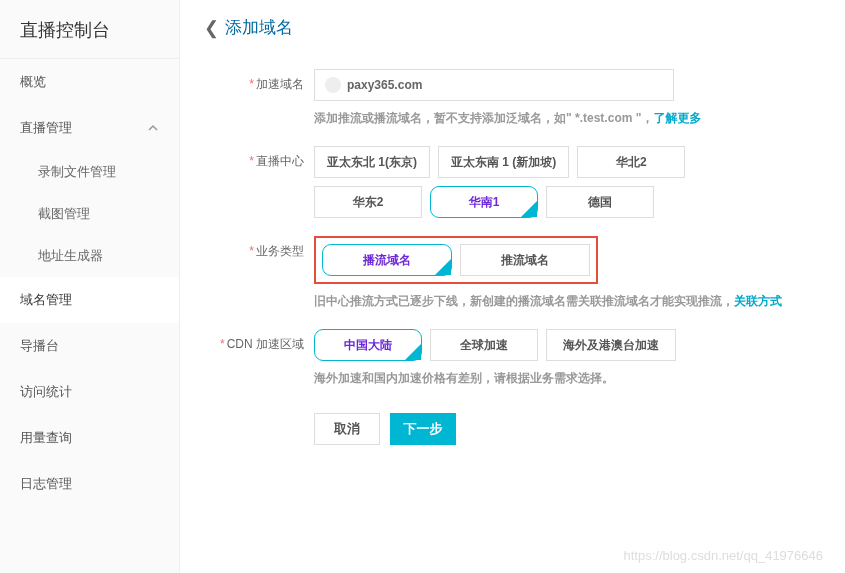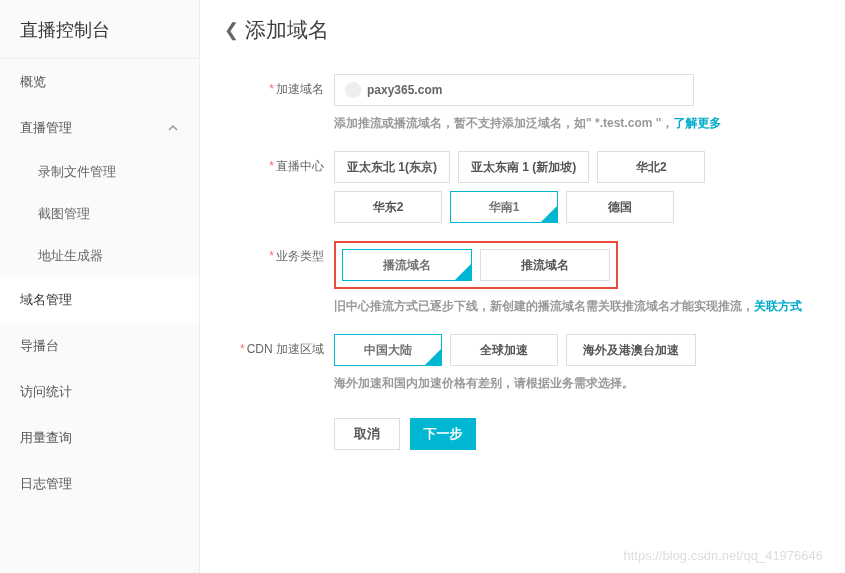--- a/index.html
+++ b/index.html
@@ -1,38 +1,38 @@
 <!DOCTYPE html>
 <html><head>
 <meta charset="utf-8">
 <style>
 * { margin: 0; padding: 0; box-sizing: border-box; }
 body { font-family: "Microsoft YaHei", Arial, sans-serif; font-size: 13px; color: #333; background: #fff; width: 845px; height: 573px; overflow: hidden; position: relative; }
 .container { display: flex; height: 100%; }
-.sidebar { width: 200px; background: #fafafa; border-right: 1px solid #eee; }
+.sidebar { width: 180px; background: #fafafa; border-right: 1px solid #eee; }
 .sidebar-title { font-size: 18px; color: #333; padding: 18px 20px 16px; border-bottom: 1px solid #eee; }
 .nav-item { padding: 14px 20px; color: #555; cursor: pointer; font-size: 13px; display: flex; align-items: center; justify-content: space-between; }
 .nav-item.active { background: #fff; color: #333; }
 .nav-sub { padding: 12px 20px 12px 38px; color: #666; cursor: pointer; font-size: 13px; }
 .chevron { width: 12px; height: 12px; }
 .main { flex: 1; padding: 16px 24px; position: relative; }
 .page-header { display: flex; align-items: center; margin-bottom: 30px; }
 .back-arrow { font-size: 18px; color: #666; margin-right: 6px; }
-.page-title { font-size: 21px; color: #404040; }
+.page-title { font-size: 17px; color: #0369a1; }
 .form-row { display: flex; align-items: flex-start; margin-bottom: 18px; }
 .form-label { width: 110px; text-align: right; padding-right: 10px; color: #666; font-size: 12px; padding-top: 7px; }
 .form-label .req { color: #f56c6c; margin-right: 2px; }
 .form-control { flex: 1; font-weight: bold; }
 .text-input { width: 360px; height: 32px; border: 1px solid #ddd; padding: 0 10px; font-size: 12px; color: #666; display: flex; align-items: center; }
 .input-prefix { width: 16px; height: 16px; background: #eee; border-radius: 50%; margin-right: 6px; }
 .hint { font-size: 12px; color: #999; margin-top: 8px; line-height: 1.6; }
 .hint a { color: #00aacc; text-decoration: none; cursor: pointer; }
 .option-group { display: flex; flex-wrap: wrap; gap: 8px; }
 .option-btn { min-width: 108px; height: 32px; border: 1px solid #ddd; background: #fff; display: flex; align-items: center; justify-content: center; cursor: pointer; font-size: 12px; color: #555; position: relative; padding: 0 12px; }
-.option-btn.selected { border-color: #00b7d3; color: #737373; }
+.option-btn.selected { border-color: #00b7d3; color: #6d28d9; border-radius: 9px; }
 .option-btn.selected::after { content: ""; position: absolute; bottom: 0; right: 0; border: 8px solid transparent; border-bottom-color: #00b7d3; border-right-color: #00b7d3; }
 .redbox { border: 2px solid #e74c3c; padding: 6px; display: inline-block; }
 .redbox .option-group { gap: 8px; }
 .btn-row { display: flex; gap: 10px; margin-top: 6px; }
 .btn { width: 66px; height: 32px; display: flex; align-items: center; justify-content: center; cursor: pointer; font-size: 13px; }
 .btn-cancel { border: 1px solid #ddd; background: #fff; color: #555; }
 .btn-primary { background: #00b7d3; color: #fff; border: none; }
 .watermark { position: absolute; bottom: 10px; right: 22px; color: #ddd; font-size: 13px; }
 </style>
 </head>

